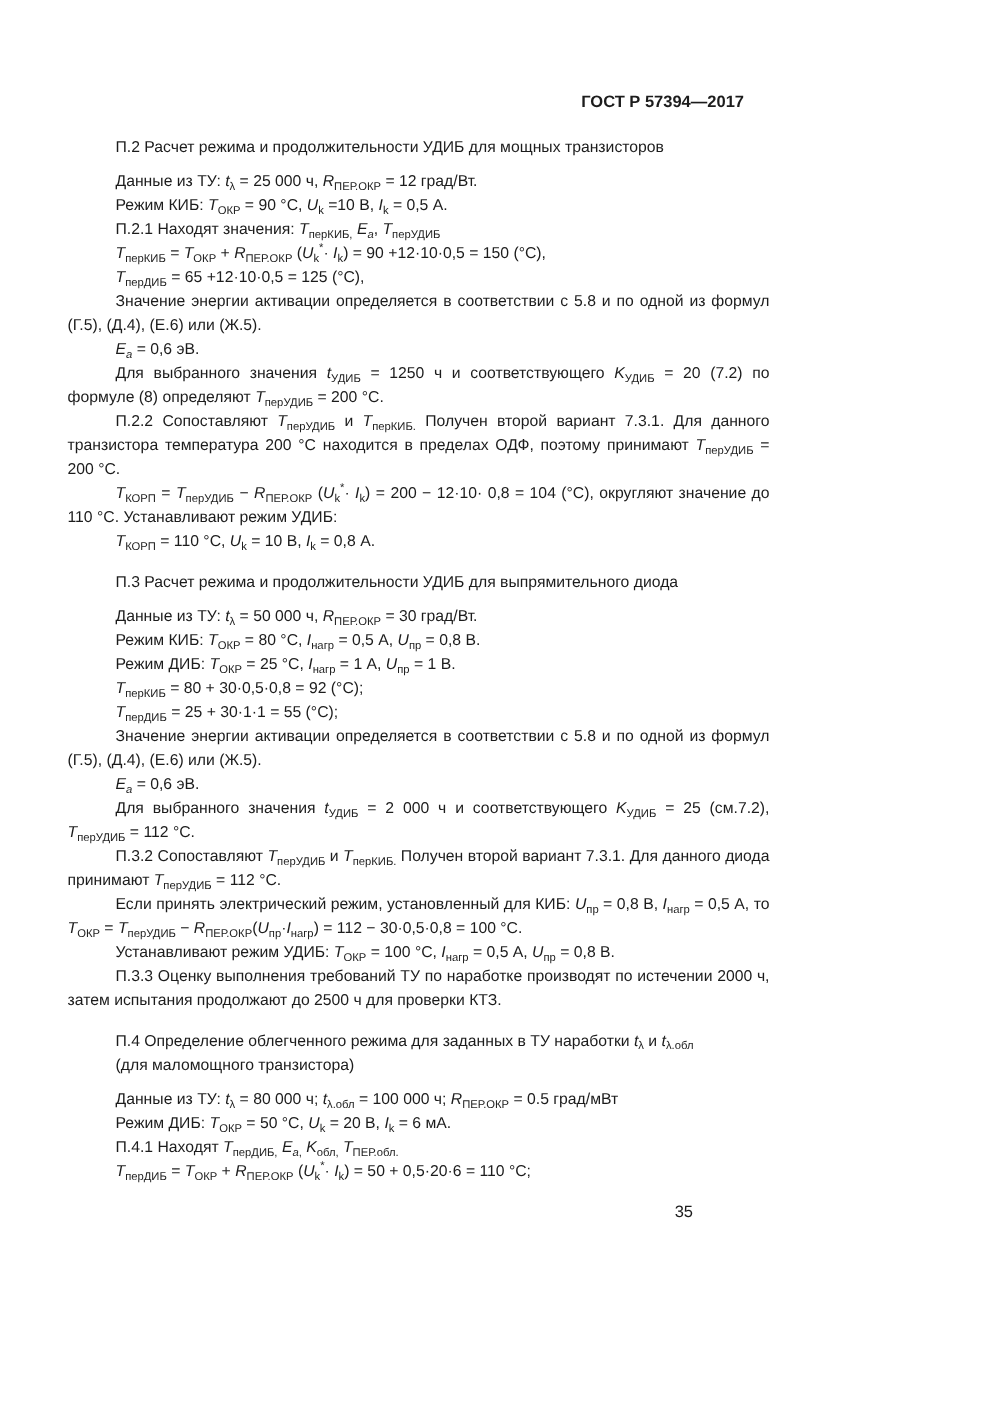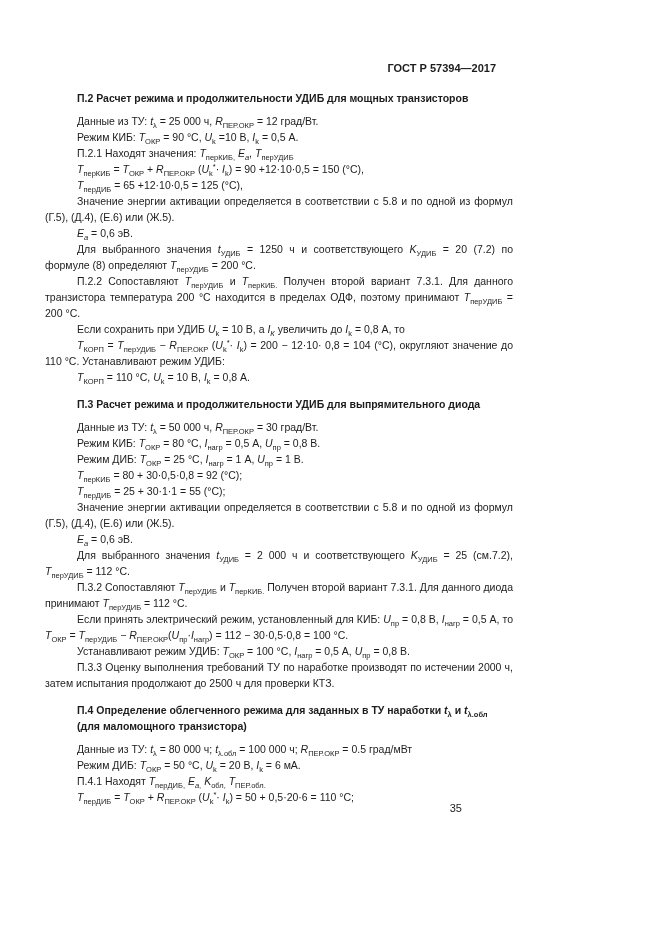--- a/index.html
+++ b/index.html
@@ -23,21 +23,21 @@
   .doc-header {
     text-align: right;
     font-weight: bold;
     font-size: 11px;
     padding-right: 17px;
     margin-bottom: 14px;
     white-space: nowrap;
   }
   .section { margin: 0; }
   .heading {
-    font-weight: bold;
+    font-weight: normal;
     padding-left: 32px;
     margin: 11px 0 7px 0;
   }
   .heading div { margin: 0; }
   .para {
     margin: 0;
     text-indent: 32px;
     text-align: justify;
   }
   .para span, .heading span { text-indent: 0; }
@@ -64,21 +64,20 @@
         </div>
         <p class="para">Данные из ТУ: <span class="it">t</span><span class="sub">λ</span> = 25&nbsp;000 ч, <span class="it">R</span><span class="sub">ПЕР.ОКР</span> = 12 град/Вт.</p>
         <p class="para">Режим КИБ: <span class="it">T</span><span class="sub">ОКР</span> = 90 °С, <span class="it">U</span><span class="sub">k</span> =10 В, <span class="it">I</span><span class="sub">k</span> = 0,5 А.</p>
         <p class="para">П.2.1 Находят значения: <span class="it">T</span><span class="sub">перКИБ,</span> <span class="it">E</span><span class="it sub">a</span>, <span class="it">T</span><span class="sub">перУДИБ</span></p>
         <p class="para"><span class="it">T</span><span class="sub">перКИБ</span> = <span class="it">T</span><span class="sub">ОКР</span> + <span class="it">R</span><span class="sub">ПЕР.ОКР</span> (<span class="it">U</span><span class="sub">k</span><span class="sup">*</span>· <span class="it">I</span><span class="sub">k</span>) = 90 +12·10·0,5 = 150 (°С),</p>
         <p class="para"><span class="it">T</span><span class="sub">перДИБ</span> = 65 +12·10·0,5 = 125 (°С),</p>
         <p class="para">Значение энергии активации определяется в соответствии с 5.8 и по одной из формул (Г.5), (Д.4), (Е.6) или (Ж.5).</p>
         <p class="para"><span class="it">E</span><span class="it sub">a</span> = 0,6 эВ.</p>
         <p class="para">Для выбранного значения <span class="it">t</span><span class="sub">УДИБ</span> = 1250 ч и соответствующего <span class="it">K</span><span class="sub">УДИБ</span> = 20 (7.2) по формуле (8) определяют <span class="it">T</span><span class="sub">перУДИБ</span> = 200 °С.</p>
         <p class="para">П.2.2 Сопоставляют <span class="it">T</span><span class="sub">перУДИБ</span> и <span class="it">T</span><span class="sub">перКИБ.</span> Получен второй вариант 7.3.1. Для данного транзистора температура 200 °С находится в пределах ОДФ, поэтому принимают <span class="it">T</span><span class="sub">перУДИБ</span> = 200 °С.</p>
-        <p class="para">Если сохранить при УДИБ <span class="it">U</span><span class="sub">k</span> = 10 В, а <span class="it">I</span><span class="it sub">К</span> увеличить до <span class="it">I</span><span class="sub">k</span> = 0,8 А, то</p>
         <p class="para"><span class="it">T</span><span class="sub">КОРП</span> = <span class="it">T</span><span class="sub">перУДИБ</span> − <span class="it">R</span><span class="sub">ПЕР.ОКР</span> (<span class="it">U</span><span class="sub">k</span><span class="sup">*</span>· <span class="it">I</span><span class="sub">k</span>) = 200 − 12·10· 0,8 = 104 (°С), округляют значение до 110 °С. Устанавливают режим УДИБ:</p>
         <p class="para"><span class="it">T</span><span class="sub">КОРП</span> = 110 °С, <span class="it">U</span><span class="sub">k</span> = 10 В, <span class="it">I</span><span class="sub">k</span> = 0,8 А.</p>
       </div>
       <div class="section">
         <div class="heading">
           <div>П.3 Расчет режима и продолжительности УДИБ для выпрямительного диода</div>
         </div>
         <p class="para">Данные из ТУ: <span class="it">t</span><span class="sub">λ</span> = 50&nbsp;000 ч, <span class="it">R</span><span class="sub">ПЕР.ОКР</span> = 30 град/Вт.</p>
         <p class="para">Режим КИБ: <span class="it">T</span><span class="sub">ОКР</span> = 80 °С, <span class="it">I</span><span class="sub">нагр</span> = 0,5 А, <span class="it">U</span><span class="sub">пр</span> = 0,8 В.</p>
         <p class="para">Режим ДИБ: <span class="it">T</span><span class="sub">ОКР</span> = 25 °С, <span class="it">I</span><span class="sub">нагр</span> = 1 А, <span class="it">U</span><span class="sub">пр</span> = 1 В.</p>

